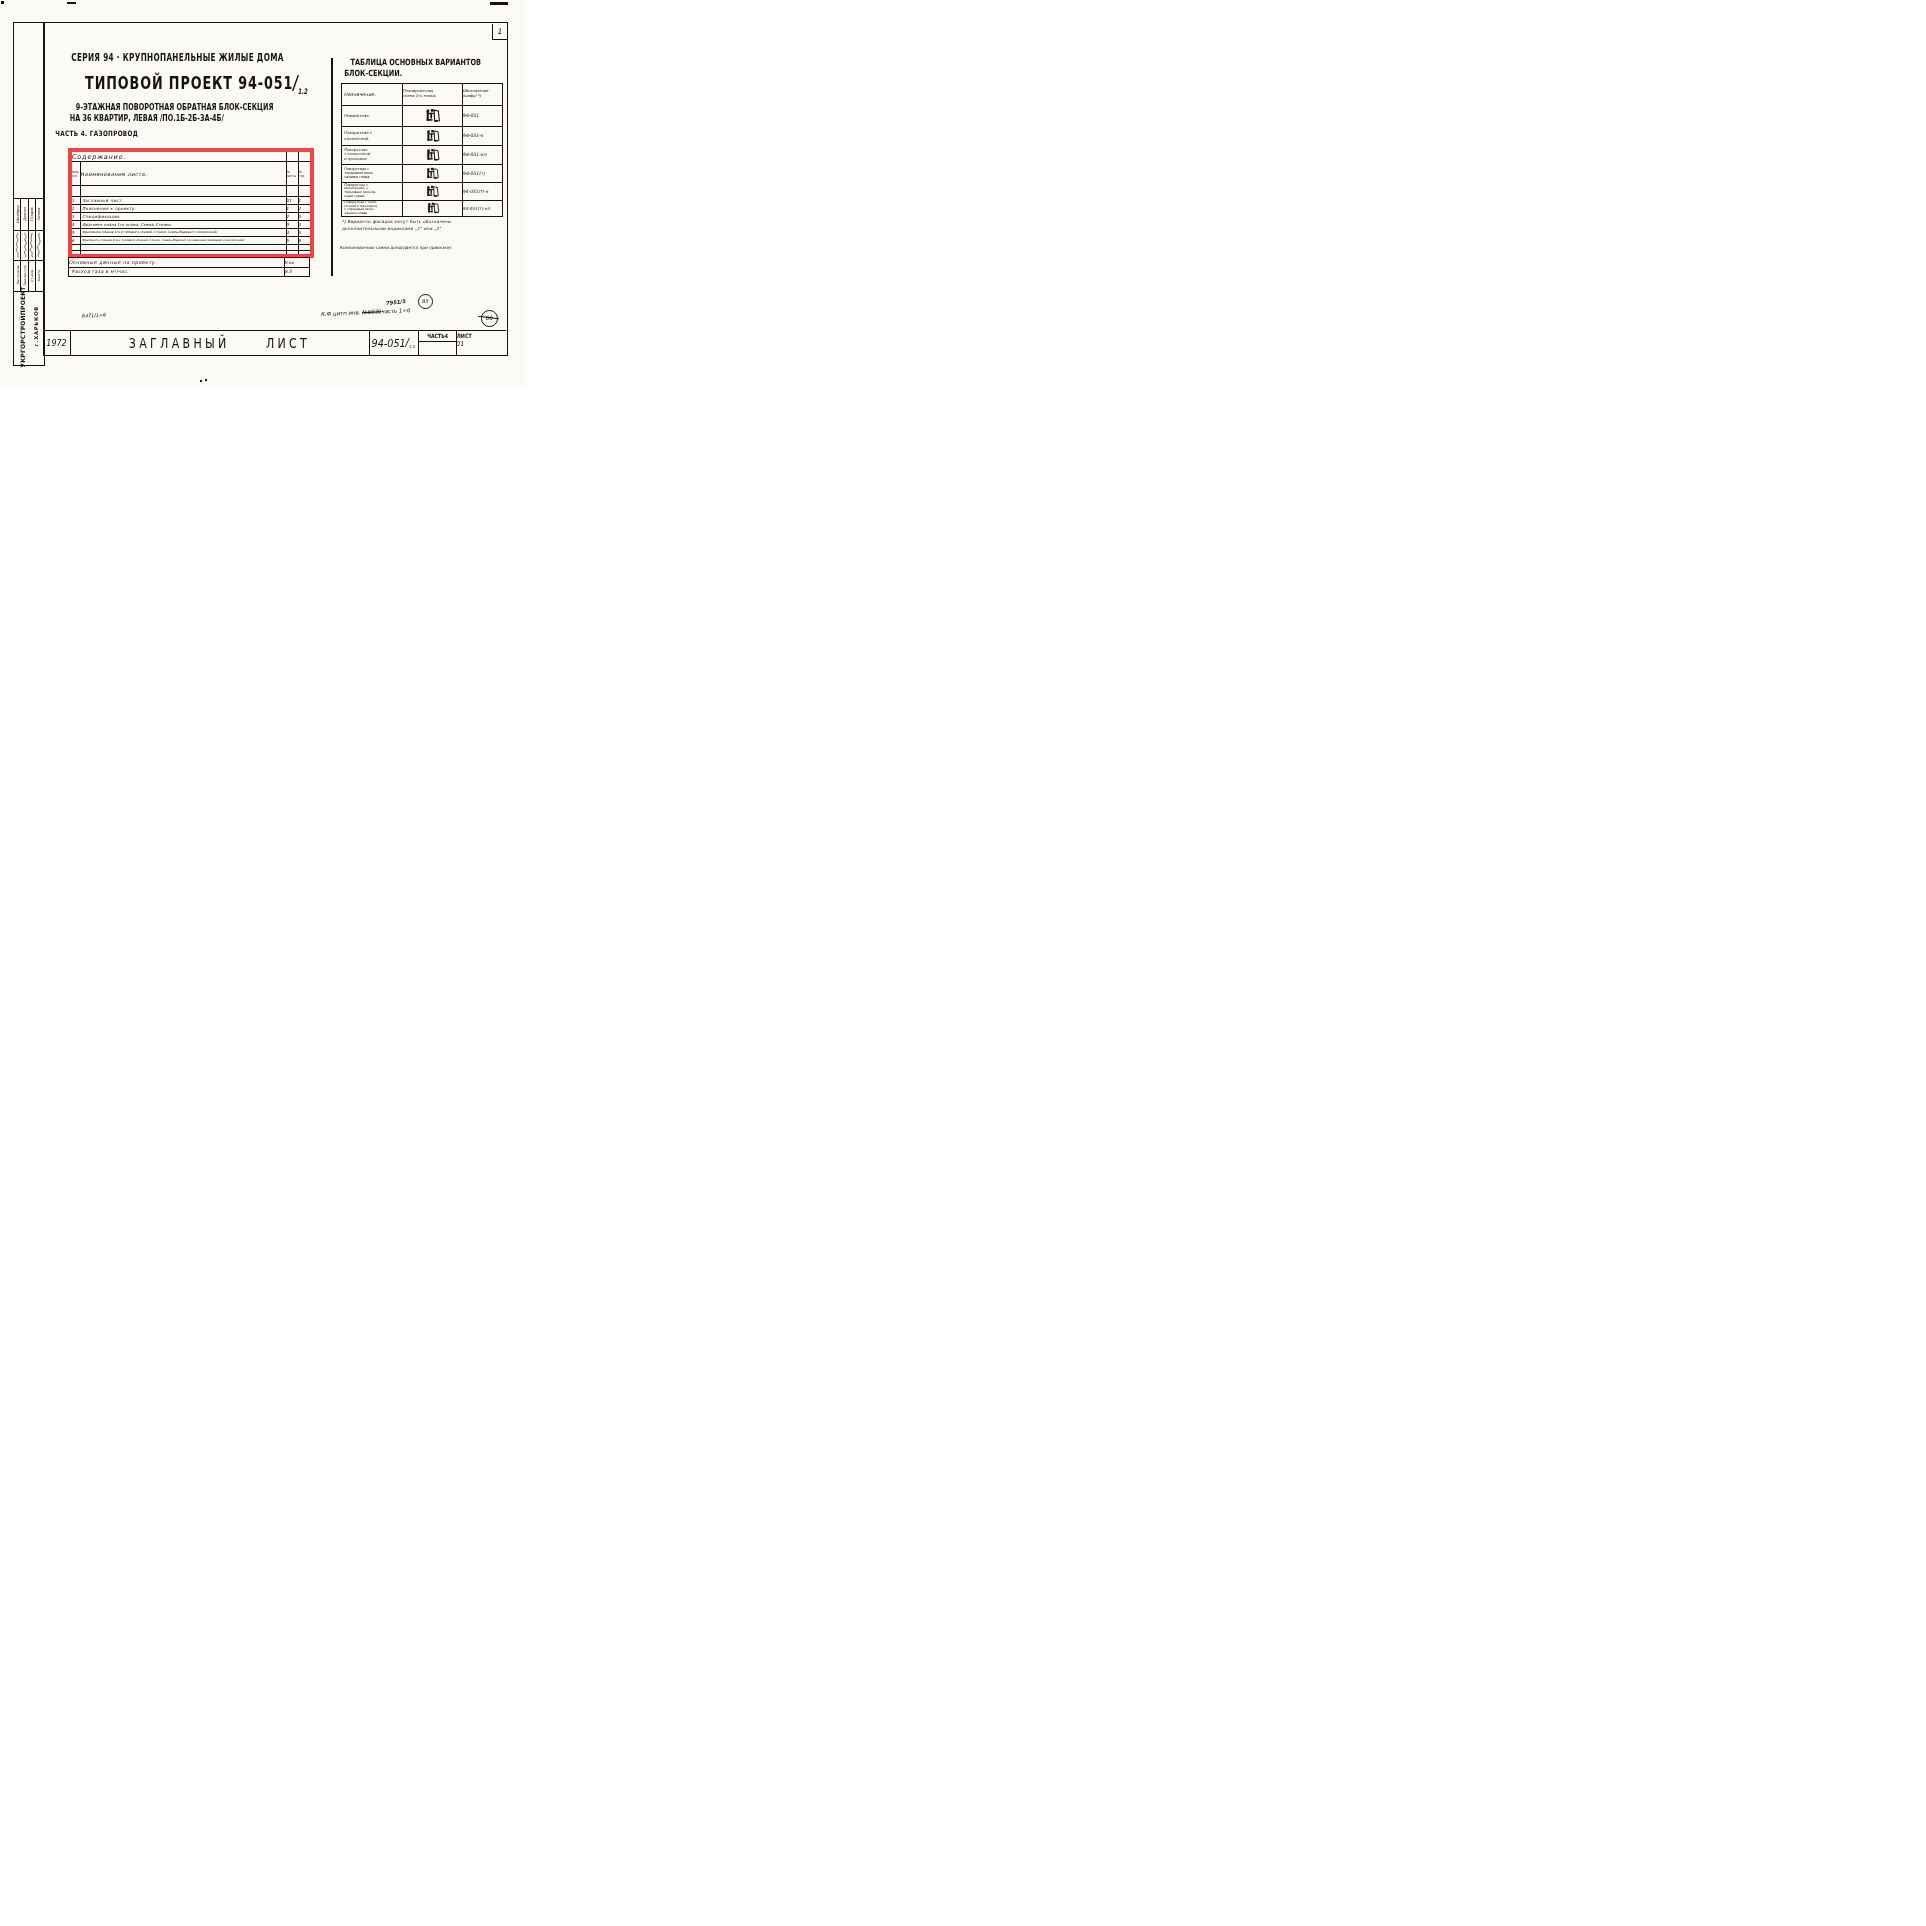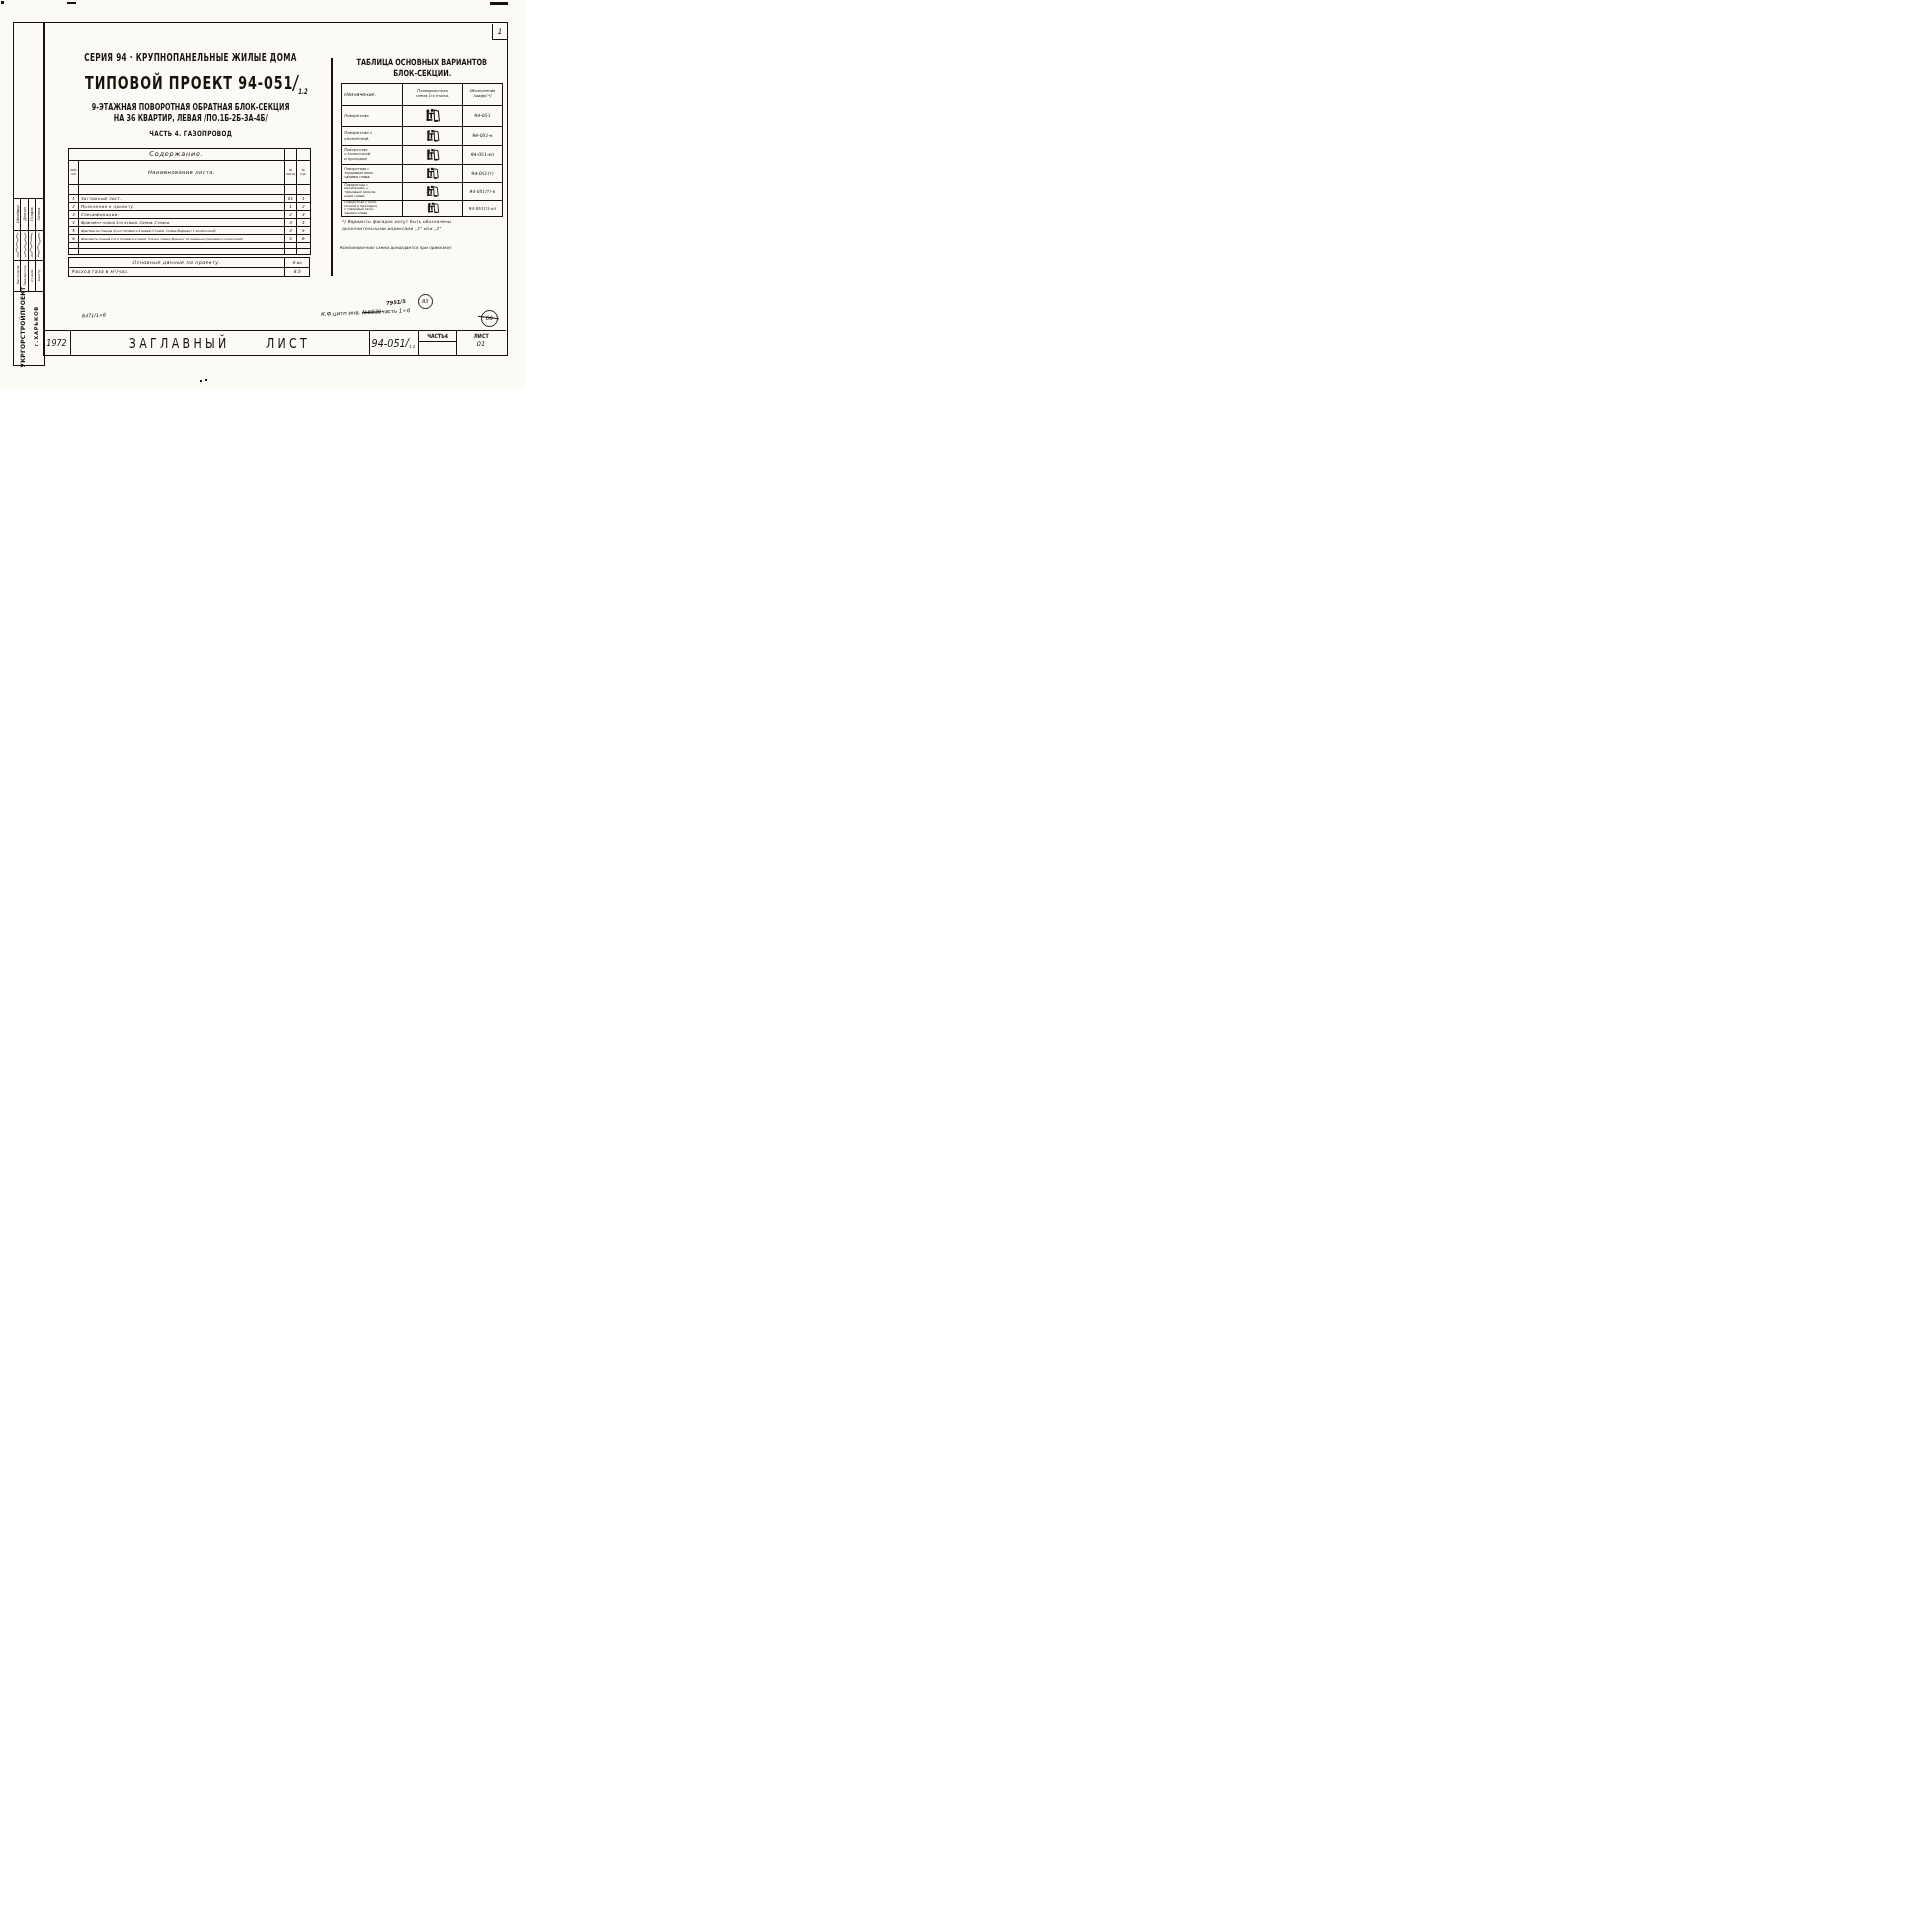--- a/index.html
+++ b/index.html
@@ -2,21 +2,21 @@
 <html style="font-size:6.2px"><head>
 <meta charset="utf-8">
 <style>
   html,body{margin:0;padding:0;background:#ffffff;}
   .sheet{position:relative;width:526px;height:388px;background:#fbfaf5;
          font-family:"DejaVu Sans",sans-serif;color:#17130c;overflow:hidden;}
   .abs{position:absolute;}
   .ink{background:#17130c;}
   .hw{font-style:italic;font-family:"DejaVu Sans",sans-serif;}
   .pre{white-space:pre-line;}
-  .ctr{text-align:center;}
+  .ctr{}
   .sq{display:inline-block;transform-origin:center;}
   .v{position:absolute;transform-origin:0 0;transform:rotate(-90deg);
      display:flex;align-items:center;justify-content:center;}
   table{border-collapse:collapse;table-layout:fixed;}
   td{border:0.8px solid #17130c;padding:0;overflow:hidden;vertical-align:middle;}
   .bold{font-weight:700;}
   .frame{border:1.2px solid #17130c;}
   .nowrap{white-space:nowrap;}
   .fslash{font-size:1.05em;font-style:italic;}
   .fsub{font-size:0.42em;font-style:italic;vertical-align:-0.55em;}
@@ -116,21 +116,21 @@
   <div class="abs ctr" style="left:48px;top:102px;width:285px">
     <span class="sq bold" style="transform:scale(0.78,1.12);font-size:8.3px">9-ЭТАЖНАЯ ПОВОРОТНАЯ ОБРАТНАЯ БЛОК-СЕКЦИЯ</span>
   </div>
   <div class="abs ctr" style="left:48px;top:113px;width:285px">
     <span class="sq bold" style="transform:scale(0.78,1.12);font-size:8.3px">НА 36 КВАРТИР, ЛЕВАЯ /ПО.1Б-2Б-3А-4Б/</span>
   </div>
   <div class="abs ctr" style="left:48px;top:130px;width:285px">
     <span class="sq bold" style="transform:scale(0.85,1.1);font-size:6.7px;letter-spacing:0.4px">ЧАСТЬ 4. ГАЗОПРОВОД</span>
   </div>
 
-  <table class="abs" style="left:68px;top:148px;width:241px;border:1px solid #ef4444">
+  <table class="abs" style="left:68px;top:148px;width:241px;border:4px solid #ef4444">
     <colgroup>
         <col style="width:10px">
         <col style="width:206px">
         <col style="width:12px">
         <col style="width:13.5px">
       </colgroup>
     <tbody>
         <tr style="height:11.6px">
       <td colspan="2" class="ctr hw" style="font-size:6.5px;letter-spacing:0.8px">Содержание.</td>
       <td></td>

